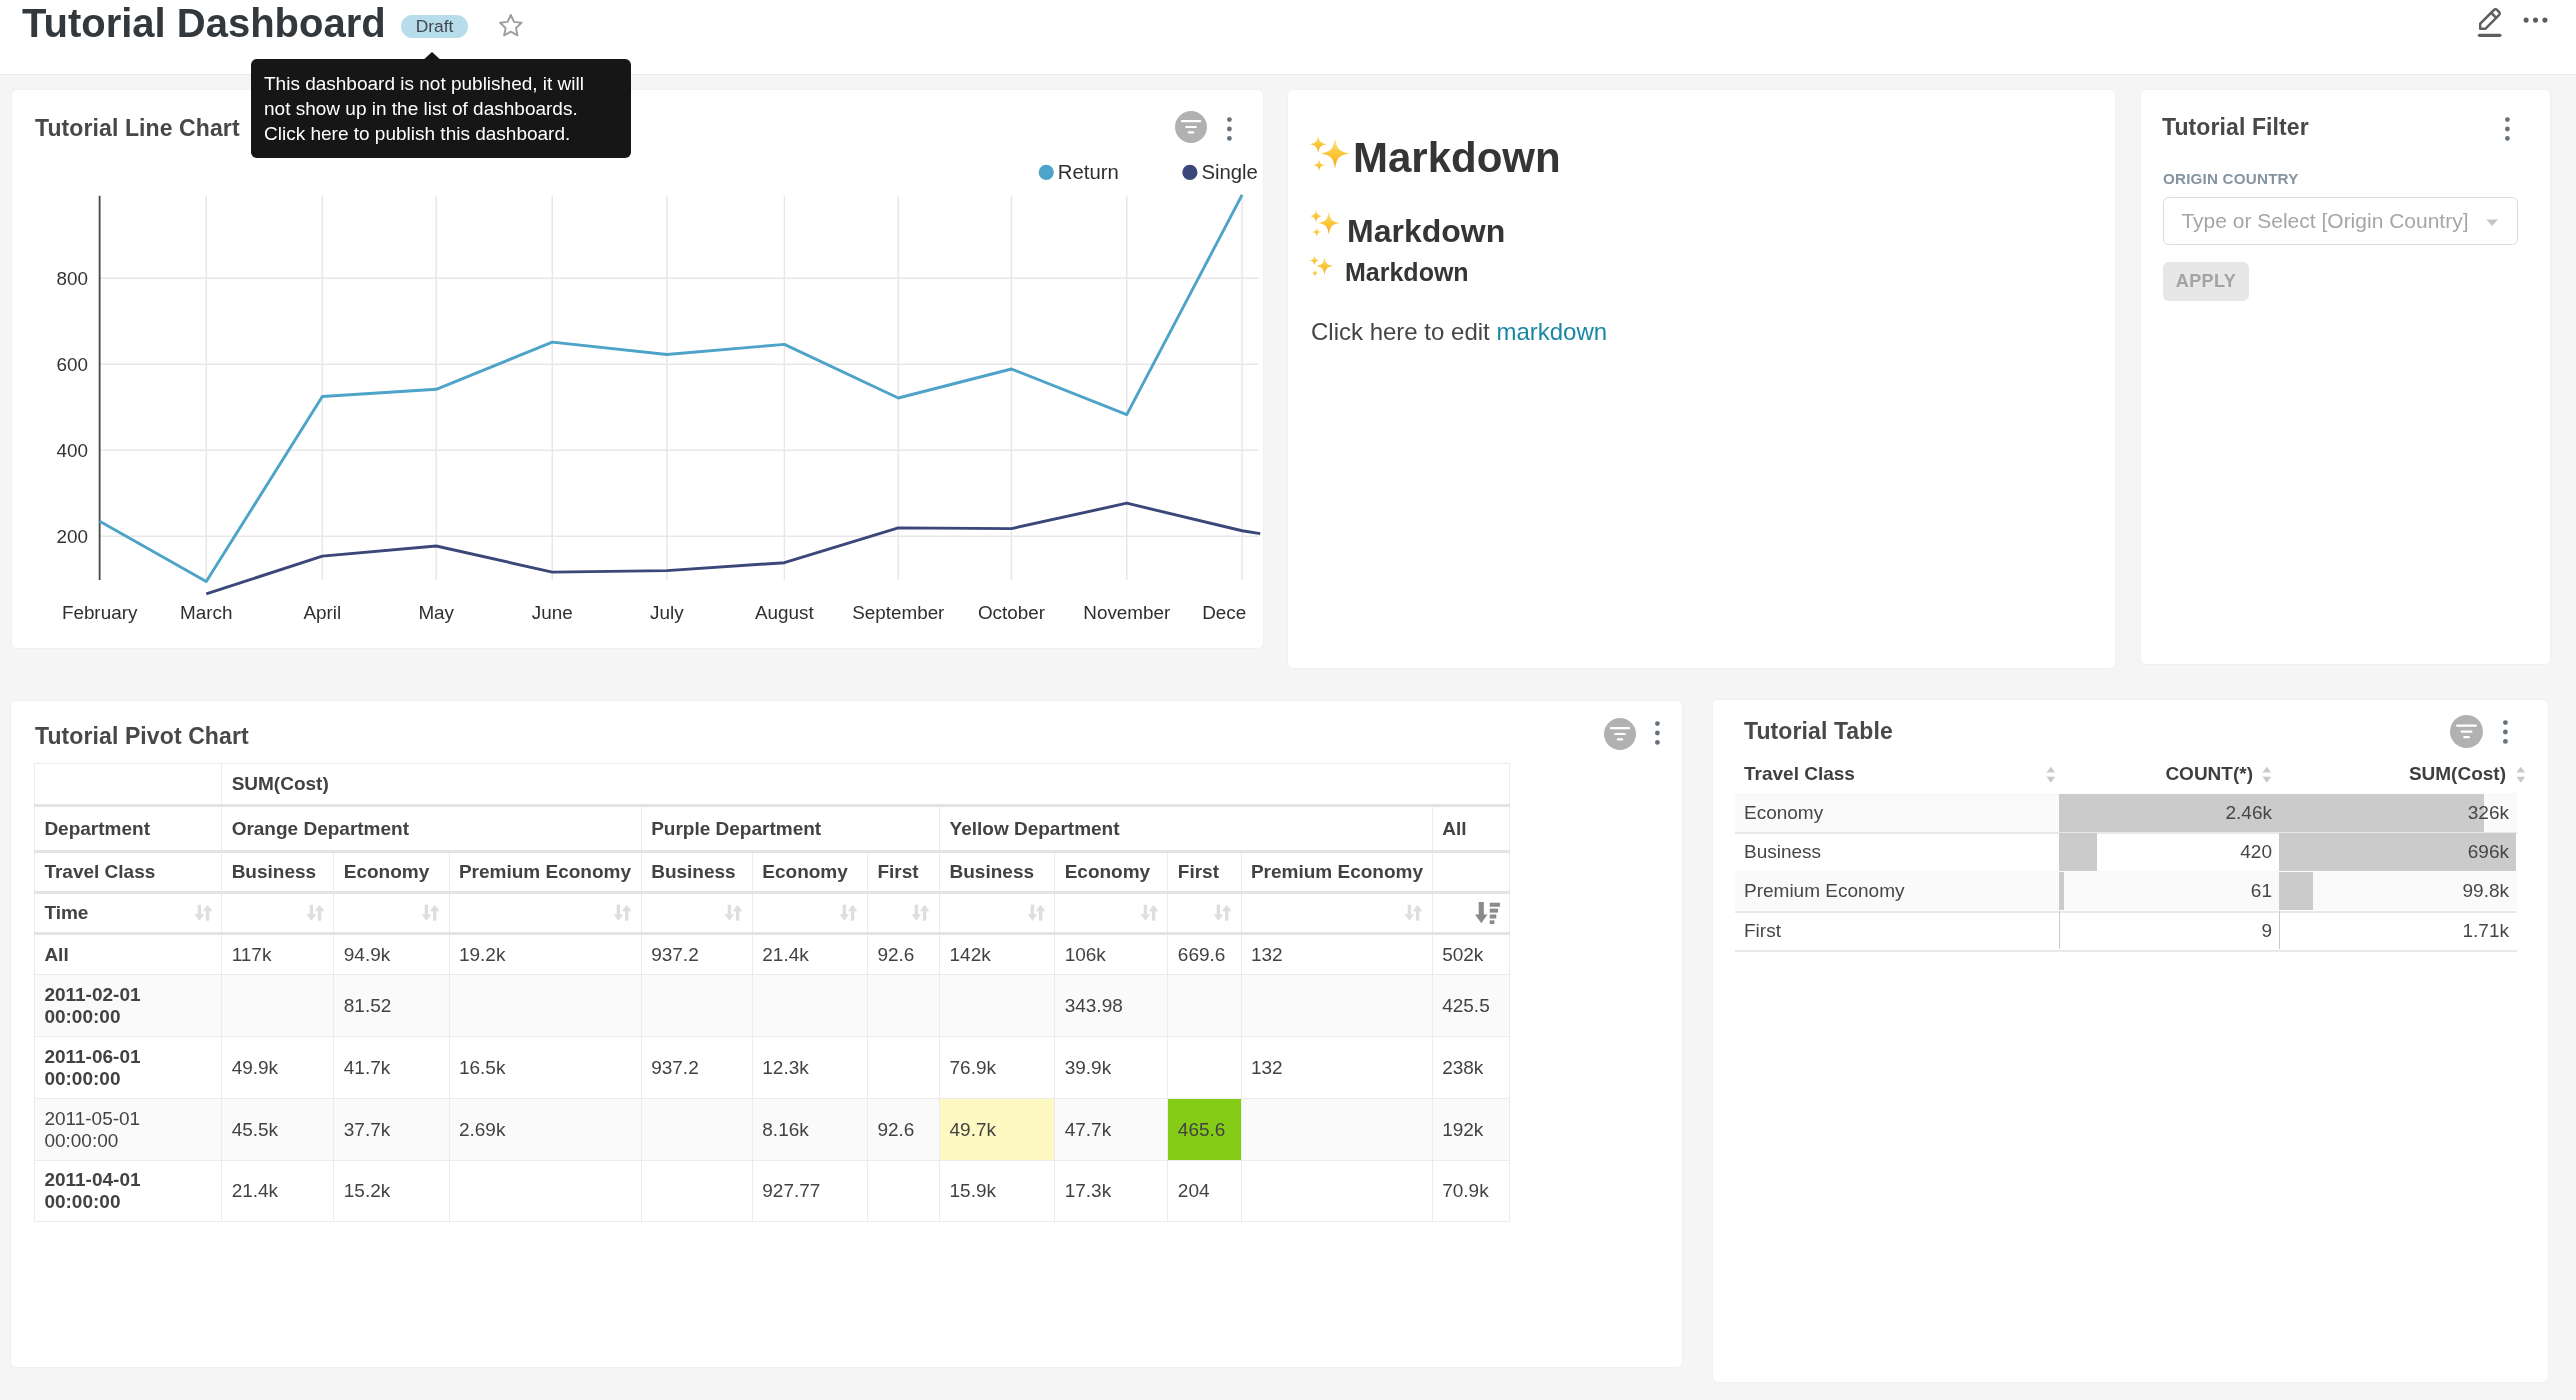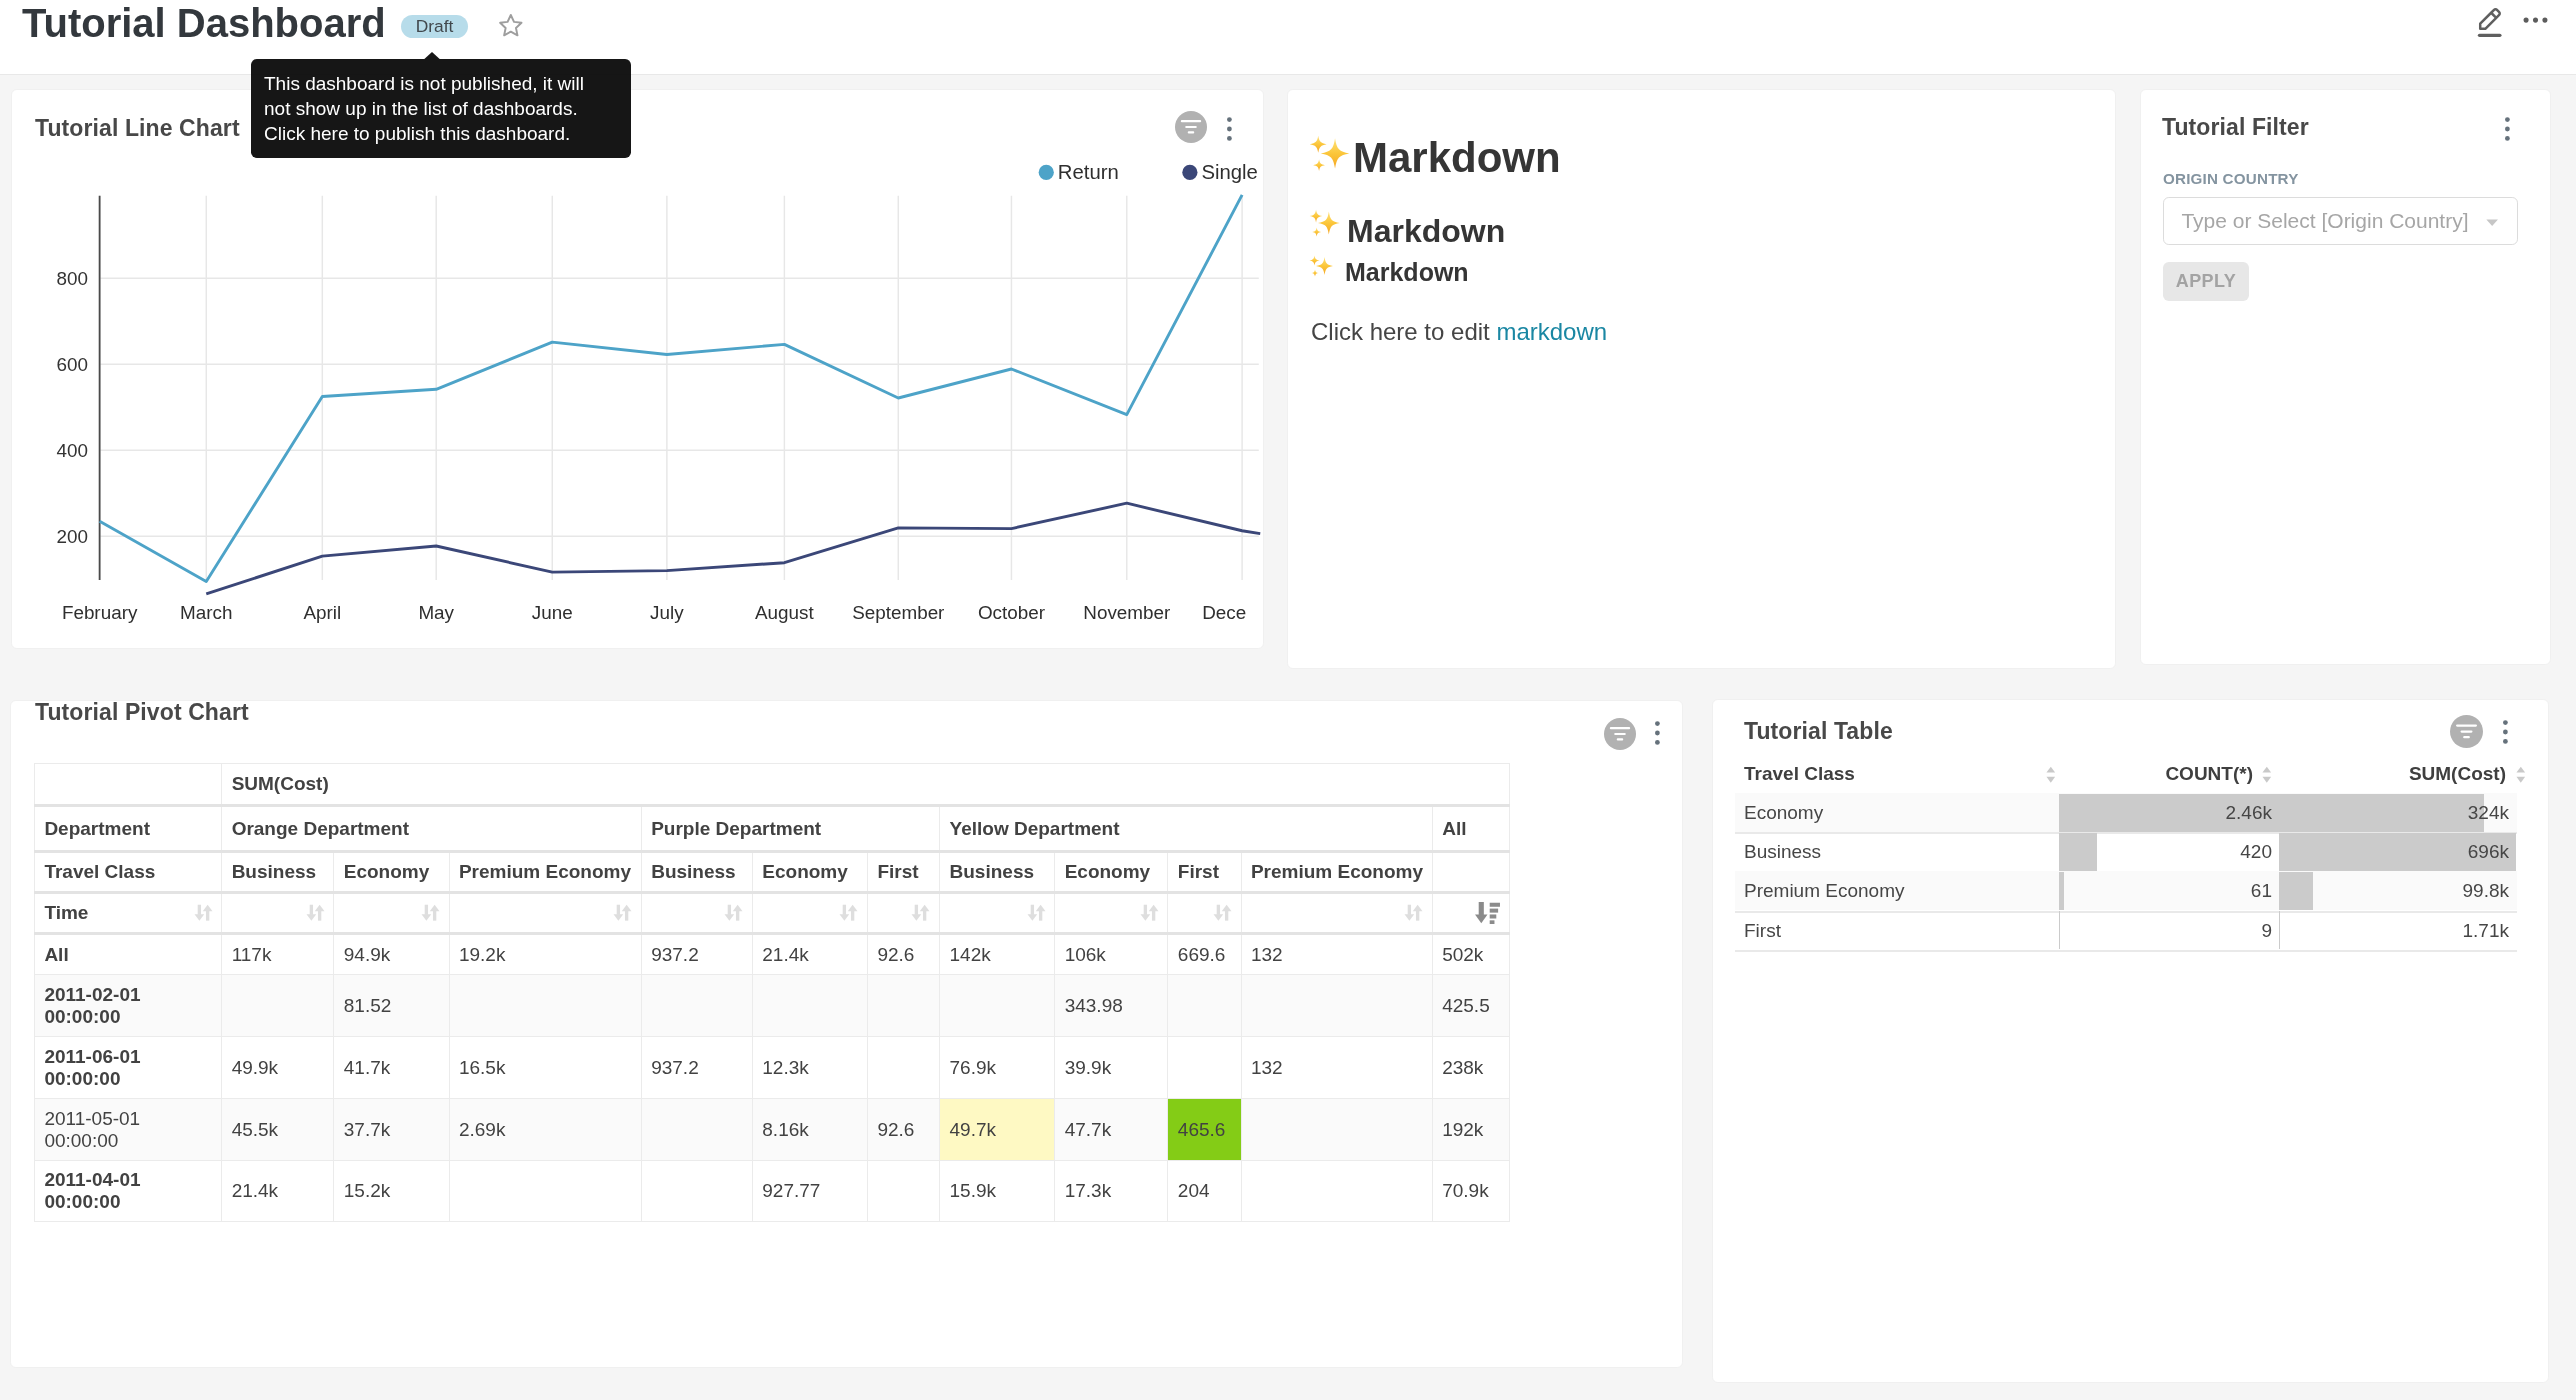--- a/index.html
+++ b/index.html
@@ -121,21 +121,21 @@
 <svg style="position:absolute;left:2505px;top:117px" width="4.8" height="24" viewBox="0 0 6.6 32.6">
     <circle cx="3.3" cy="3.3" r="3.3" fill="#65717b"></circle>
     <circle cx="3.3" cy="16.3" r="3.3" fill="#65717b"></circle>
     <circle cx="3.3" cy="29.3" r="3.3" fill="#65717b"></circle>
   </svg>
 <div class="abs" style="left:2163px;top:170px;font-size:15.2px;font-weight:700;color:#8494a0;letter-spacing:0.2px">ORIGIN COUNTRY</div>
 <div class="abs" style="left:2163px;top:197px;width:355px;height:48px;border:1.5px solid #dcdcdc;border-radius:5.8px;background:#fff;font-size:21px;color:#a6a6a6;line-height:45px;padding-left:17.4px">Type or Select [Origin Country]<svg style="position:absolute;right:19px;top:21px" width="12.3" height="7.3" viewBox="0 0 17 10">
       <path d="M0.5 0.5 L8.5 9.5 L16.5 0.5 Z" fill="#c6c6c6"></path>
     </svg></div>
 <div class="abs" style="left:2163px;top:262px;width:86px;height:39px;background:#e7e7e7;border-radius:5.8px;text-align:center;line-height:39px;font-size:18px;font-weight:700;color:#a3a3a3;letter-spacing:0.4px">APPLY</div>
-<div class="ct" style="left:35px;top:699px">Tutorial Pivot Chart</div>
+<div class="ct" style="left:35px;top:723px">Tutorial Pivot Chart</div>
 <svg style="position:absolute;left:1604px;top:718px" width="32" height="32" viewBox="0 0 44 44">
     <circle cx="22" cy="22" r="22" fill="#b1b1b1"></circle>
     <line x1="9.5" y1="14" x2="34.5" y2="14" stroke="#fff" stroke-width="3" stroke-linecap="round"></line>
     <line x1="15.5" y1="22" x2="28.5" y2="22" stroke="#fff" stroke-width="3" stroke-linecap="round"></line>
     <line x1="19" y1="29.5" x2="25" y2="29.5" stroke="#fff" stroke-width="3" stroke-linecap="round"></line>
   </svg>
 <svg style="position:absolute;left:1655px;top:721px" width="4.8" height="24" viewBox="0 0 6.6 32.6">
     <circle cx="3.3" cy="3.3" r="3.3" fill="#65717b"></circle>
     <circle cx="3.3" cy="16.3" r="3.3" fill="#65717b"></circle>
     <circle cx="3.3" cy="29.3" r="3.3" fill="#65717b"></circle>
@@ -377,21 +377,21 @@
 <svg style="position:absolute;left:2515px;top:766px" width="11.6" height="17.4" viewBox="0 0 16 24">
     <path d="M8 1 L14 9 L2 9 Z" fill="#c9c9c9"></path>
     <path d="M8 23 L14 15 L2 15 Z" fill="#c9c9c9"></path>
   </svg>
 <div class="abs" style="left:1735px;top:793px;width:782px;height:1.5px;background:#d8d8d8"></div>
 <div class="abs" style="left:1735px;top:793px;width:782px;height:39px;background:#fafafa"></div>
 <div class="abs" style="left:2059px;top:794px;width:221px;height:38px;background:#cbcbcb"></div>
 <div class="abs" style="left:2279px;top:794px;width:205px;height:38px;background:#cbcbcb"></div>
 <div class="abs" style="left:1744px;top:793px;height:39px;line-height:39px;font-size:19px;color:#464646">Economy</div>
 <div class="abs" style="left:2059px;top:793px;width:213px;height:39px;line-height:39px;text-align:right;font-size:19px;color:#464646">2.46k</div>
-<div class="abs" style="left:2279px;top:793px;width:230px;height:39px;line-height:39px;text-align:right;font-size:19px;color:#464646">324k</div>
+<div class="abs" style="left:2279px;top:793px;width:230px;height:39px;line-height:39px;text-align:right;font-size:19px;color:#464646">326k</div>
 <div class="abs" style="left:1735px;top:832px;width:782px;height:1.5px;background:#e9e9e9"></div>
 <div class="abs" style="left:2059px;top:833px;width:38px;height:38px;background:#cbcbcb"></div>
 <div class="abs" style="left:2279px;top:833px;width:237px;height:38px;background:#cbcbcb"></div>
 <div class="abs" style="left:1744px;top:832px;height:39px;line-height:39px;font-size:19px;color:#464646">Business</div>
 <div class="abs" style="left:2059px;top:832px;width:213px;height:39px;line-height:39px;text-align:right;font-size:19px;color:#464646">420</div>
 <div class="abs" style="left:2279px;top:832px;width:230px;height:39px;line-height:39px;text-align:right;font-size:19px;color:#464646">696k</div>
 <div class="abs" style="left:1735px;top:871px;width:782px;height:1.5px;background:#e9e9e9"></div>
 <div class="abs" style="left:1735px;top:871px;width:782px;height:39px;background:#fafafa"></div>
 <div class="abs" style="left:2059px;top:872px;width:5.4px;height:38px;background:#cbcbcb"></div>
 <div class="abs" style="left:2279px;top:872px;width:34px;height:38px;background:#cbcbcb"></div>

